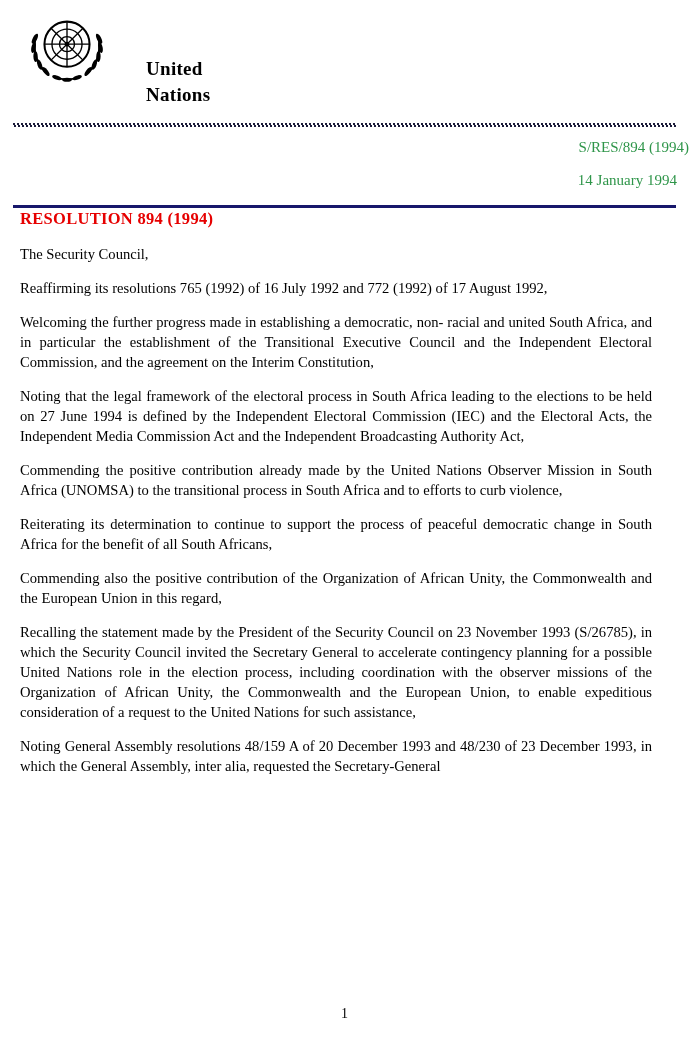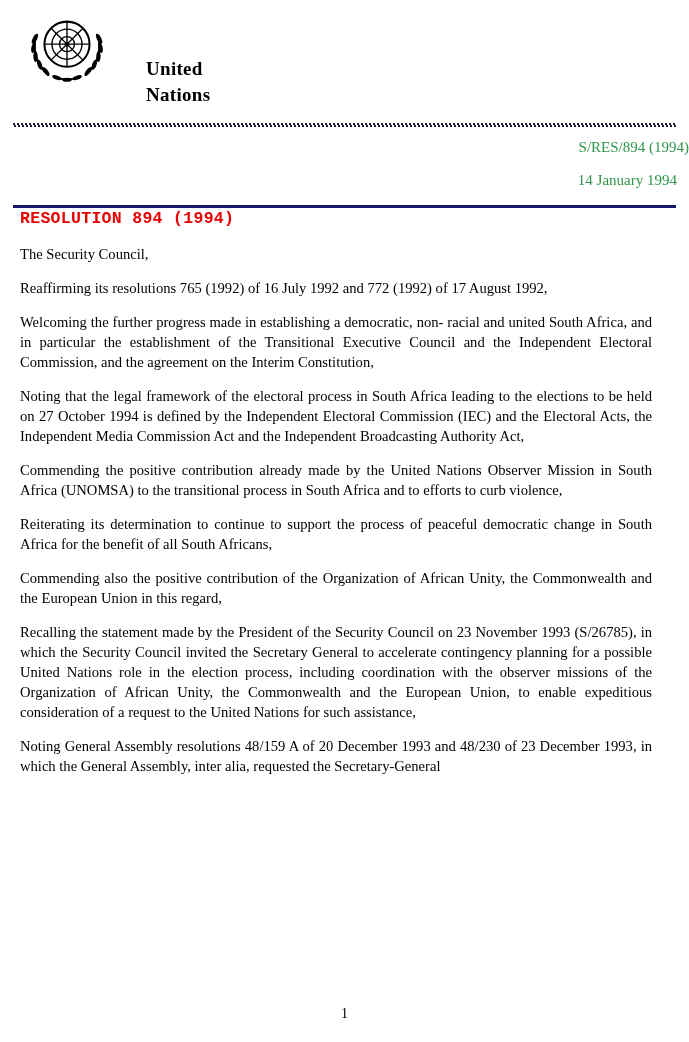--- a/index.html
+++ b/index.html
@@ -16,21 +16,21 @@
     margin:16px 13px 0 13px;height:4px;
     background-image:repeating-linear-gradient(90deg,#1c1c3a 0 2px, transparent 2px 4px),
                      repeating-linear-gradient(90deg,transparent 0 1px, #1c1c3a 1px 3px, transparent 3px 4px);
     background-size:100% 2px;background-position:0 0,0 2px;background-repeat:no-repeat;
   }
   .doc-meta{margin:12px 0 0 20px;font-size:15px;color:var(--meta-green,#2e9549);text-align:right;}
   .doc-meta .symbol{margin:0 0 16px 0;}
   .doc-meta .date{margin:12px;font-family:Liberation Serif, serif;}
   .rule-solid{margin:16px 13px 0 13px;height:3px;background:var(--rule-navy,#17176b);}
   .main{padding:0 37px 0 20px;text-align:justify;font-size:14.6px;line-height:1.37;}
-  .res-title{color:var(--title-red,#e60000);font-weight:bold;font-size:16.5px;margin:42px 0 6px 0;letter-spacing:.3px;text-align:left;font-family:Liberation Mono, monospace;}
+  .res-title{color:var(--title-red,#e60000);font-weight:bold;font-size:16.5px;margin:42px 0 6px 0;letter-spacing:.3px;text-align:left;}
   .main p{margin:0 0 14px 0;}
   .footer{position:absolute;bottom:20px;left:0;width:100%;text-align:center;font-size:14px;}
 </style>
 </head>
 <body>
 
 <div class="header">
   <div class="logo-wrap">
     <svg viewBox="0 0 120 120" width="82" height="86" aria-hidden="true">
       <g fill="none" stroke="#000">
@@ -73,21 +73,21 @@
   <p class="date">14 January 1994</p>
 </div>
 
 <div class="rule-solid"></div>
 
 <div class="main">
   <p class="res-title">RESOLUTION 894 (1994)</p>
   <p>The Security Council,</p>
   <p>Reaffirming its resolutions 765 (1992) of 16 July 1992 and 772 (1992) of 17 August 1992,</p>
   <p>Welcoming the further progress made in establishing a democratic, non- racial and united South Africa, and in particular the establishment of the Transitional Executive Council and the Independent Electoral Commission, and the agreement on the Interim Constitution,</p>
-  <p>Noting that the legal framework of the electoral process in South Africa leading to the elections to be held on 27 October 1994 is defined by the Independent Electoral Commission (IEC) and the Electoral Acts, the Independent Media Commission Act and the Independent Broadcasting Authority Act,</p>
+  <p>Noting that the legal framework of the electoral process in South Africa leading to the elections to be held on 27 June 1994 is defined by the Independent Electoral Commission (IEC) and the Electoral Acts, the Independent Media Commission Act and the Independent Broadcasting Authority Act,</p>
   <p>Commending the positive contribution already made by the United Nations Observer Mission in South Africa (UNOMSA) to the transitional process in South Africa and to efforts to curb violence,</p>
   <p>Reiterating its determination to continue to support the process of peaceful democratic change in South Africa for the benefit of all South Africans,</p>
   <p>Commending also the positive contribution of the Organization of African Unity, the Commonwealth and the European Union in this regard,</p>
   <p>Recalling the statement made by the President of the Security Council on 23 November 1993 (S/26785), in which the Security Council invited the Secretary General to accelerate contingency planning for a possible United Nations role in the election process, including coordination with the observer missions of the Organization of African Unity, the Commonwealth and the European Union, to enable expeditious consideration of a request to the United Nations for such assistance,</p>
   <p>Noting General Assembly resolutions 48/159 A of 20 December 1993 and 48/230 of 23 December 1993, in which the General Assembly, inter alia, requested the Secretary-General</p>
 </div>
 
 <div class="footer">
   <span>1</span>
 </div>

